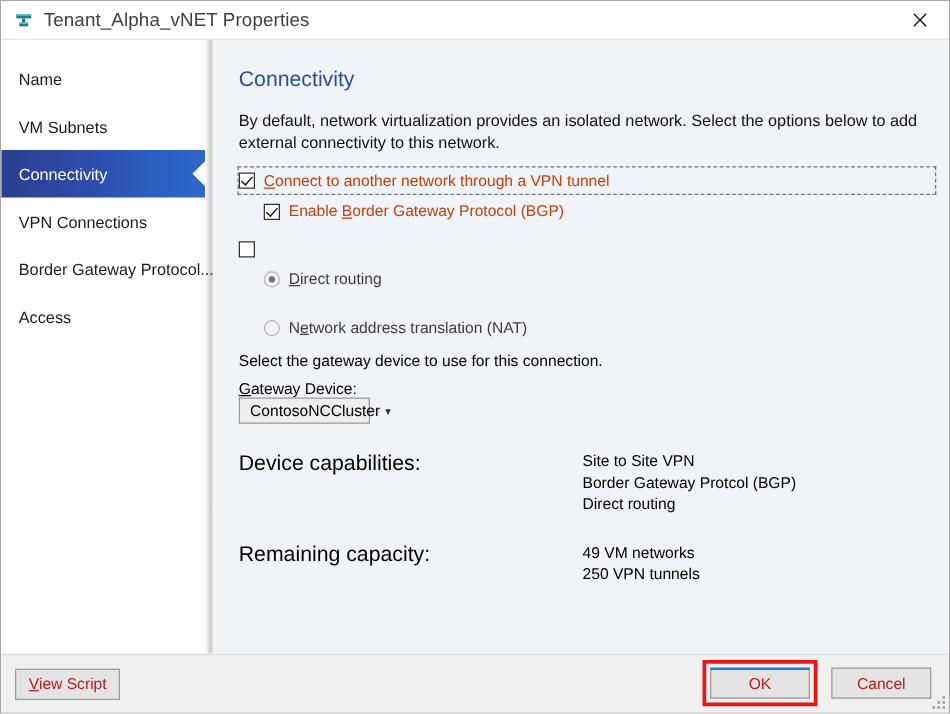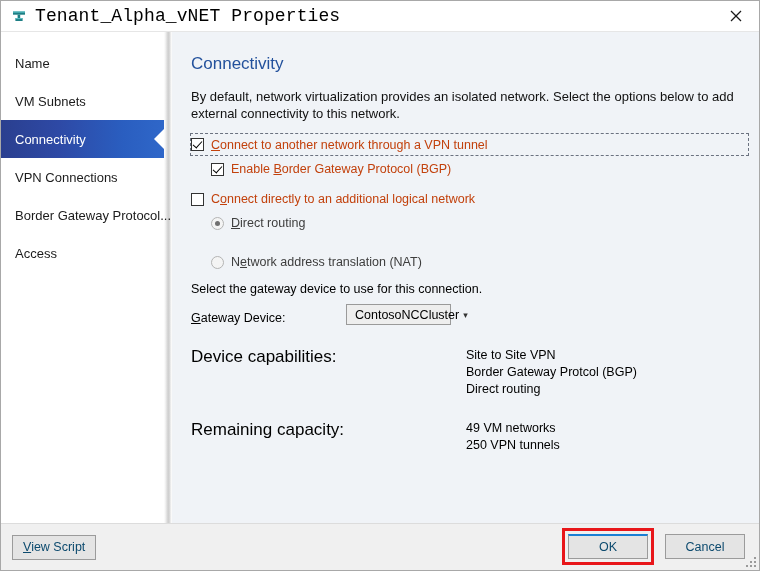--- a/index.html
+++ b/index.html
@@ -39,24 +39,23 @@
     position: relative;
   }
   #title-icon {
     width: 18px; height: 18px;
     margin-left: 9px;
     margin-right: 7px;
     position: relative;
     flex: 0 0 18px;
   }
   #title-text {
-    font-size: 18px;
-    color: #000000;
+    font-size: 15px;
+    color: #404040;
     letter-spacing: 0.1px;
-    font-family: Liberation Mono, monospace;
   }
   #close-button {
     position: absolute;
     right: 0; top: 0;
     width: 46px; height: 29px;
     display: flex;
     align-items: center;
     justify-content: center;
     cursor: default;
   }
@@ -191,22 +190,23 @@
   }
   .lbl { font-size: 12.5px; color: #c2410c; white-space: nowrap; }
   .lbl.disabled { color: #3d3d3d; }
   .ak { text-decoration: underline; }
   .indent-1 { margin-left: 20px; }
 
   
   .pad-top-12 { margin-top: 13px; }
   #gateway-row {
     display: flex;
-    align-items: flex-end;
+    align-items: flex-start;
     margin-top: 8px;
+    flex-direction: column;
   }
   #gateway-label { font-size: 12.5px; width: 155px; }
   #gateway-select {
     width: 105px;
     height: 21px;
     border: 1px solid #9a9a9a;
     background: #eeeeee;
     display: flex;
     align-items: center;
     justify-content: space-between;
@@ -243,21 +243,21 @@
     display: flex;
     align-items: center;
   }
   .btn {
     height: 25px;
     min-width: 80px;
     border: 1px solid #9b9b9b;
     background: #e4e4e4;
     font-size: 12.5px;
     font-family: "Liberation Sans", sans-serif;
-    color: #0c4a6e;
+    color: #b91c1c;
     display: flex;
     align-items: center;
     justify-content: center;
     cursor: default;
     box-sizing: border-box;
     padding: 0 10px;
   }
   #view-script-button { margin-left: 11px; min-width: 76px; }
   #footer-right {
     position: absolute;
@@ -352,21 +352,20 @@
         <span class="lbl"><span class="ak">C</span><span>onnect to another network through a VPN tunnel</span></span>
       </div>
 
       <div class="check-row indent-1" style="margin-top:4px;">
         <span class="cbox checked"></span>
         <span class="lbl"><span>Enable </span><span class="ak">B</span><span>order Gateway Protocol (BGP)</span></span>
       </div>
 
       <div class="check-row" style="margin-top:10px;">
         <span class="cbox"></span>
-        <span class="lbl"><span>C</span><span class="ak">o</span><span>nnect directly to an additional logical network</span></span>
       </div>
 
       <div class="check-row indent-1" style="margin-top:4px;">
         <span class="radio checked"></span>
         <span class="lbl disabled"><span class="ak">D</span><span>irect routing</span></span>
       </div>
 
       <div class="check-row indent-1" style="margin-top:16px;align-items:flex-end;">
         <span class="radio"></span>
         <span class="lbl disabled"><span>N</span><span class="ak">e</span><span>twork address translation (NAT)</span></span>

